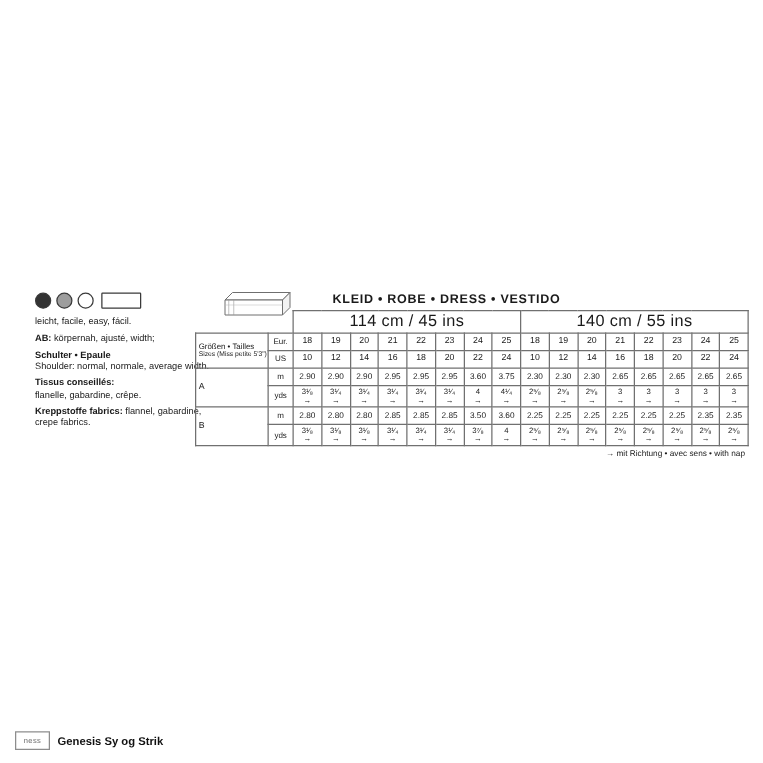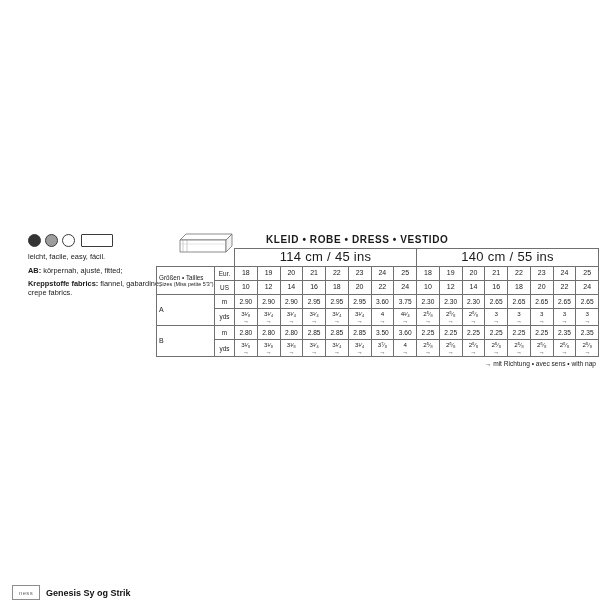--- a/index.html
+++ b/index.html
@@ -149,25 +149,33 @@
   <div class="swatches">
     <span class="swatch sw-black"></span>
     <span class="swatch sw-gray"></span>
     <span class="swatch sw-white"></span>
     <span class="sw-bar"></span>
   </div>
 
   <p class="para">leicht, facile, easy, fácil.</p>
 
   <p class="para tight">
-    <span class="b">AB:</span><span> körpernah, ajusté, fitted;</span>
+    <span class="b">AB:</span><span> körpernah, ajusté, width;</span>
   </p>
 
-
-
+  <p class="para tight">
+    <span class="b">Schulter • Epaule</span><br>
+    <span>Shoulder: normal, normale, average width.</span>
+  </p>
+
+
+  <p class="para tight">
+    <span class="b">Tissus conseillés:</span><br>
+    <span>flanelle, gabardine, crêpe.</span>
+  </p>
 
   <p class="para">
     <span class="b">Kreppstoffe fabrics:</span><span> flannel, gabardine, crepe fabrics.</span>
   </p>
 </div>
 
 <div class="table-wrap">
 
   <svg class="bolt" viewBox="0 0 66 26">
     <polygon points="10,8 56,8 62,2 16,2" fill="#ffffff" stroke="#6f6f6f" stroke-width="0.8"></polygon>

